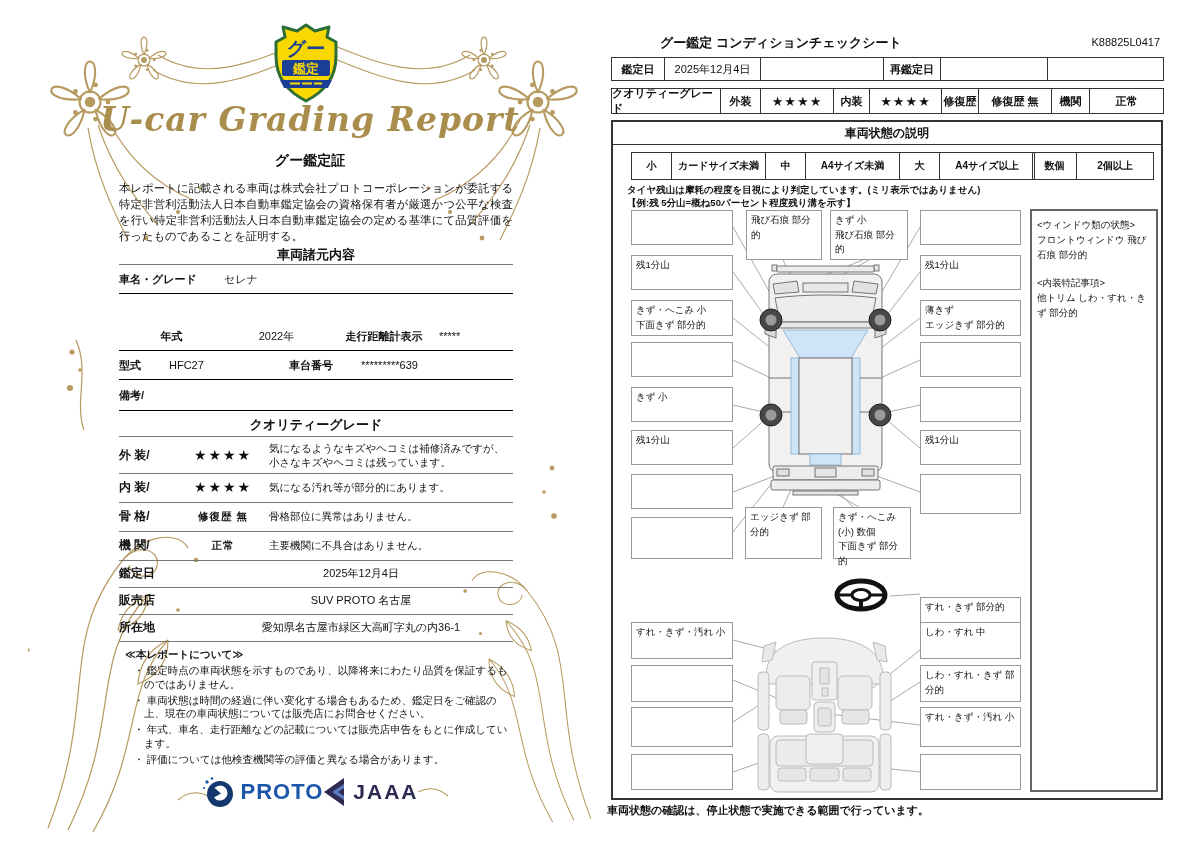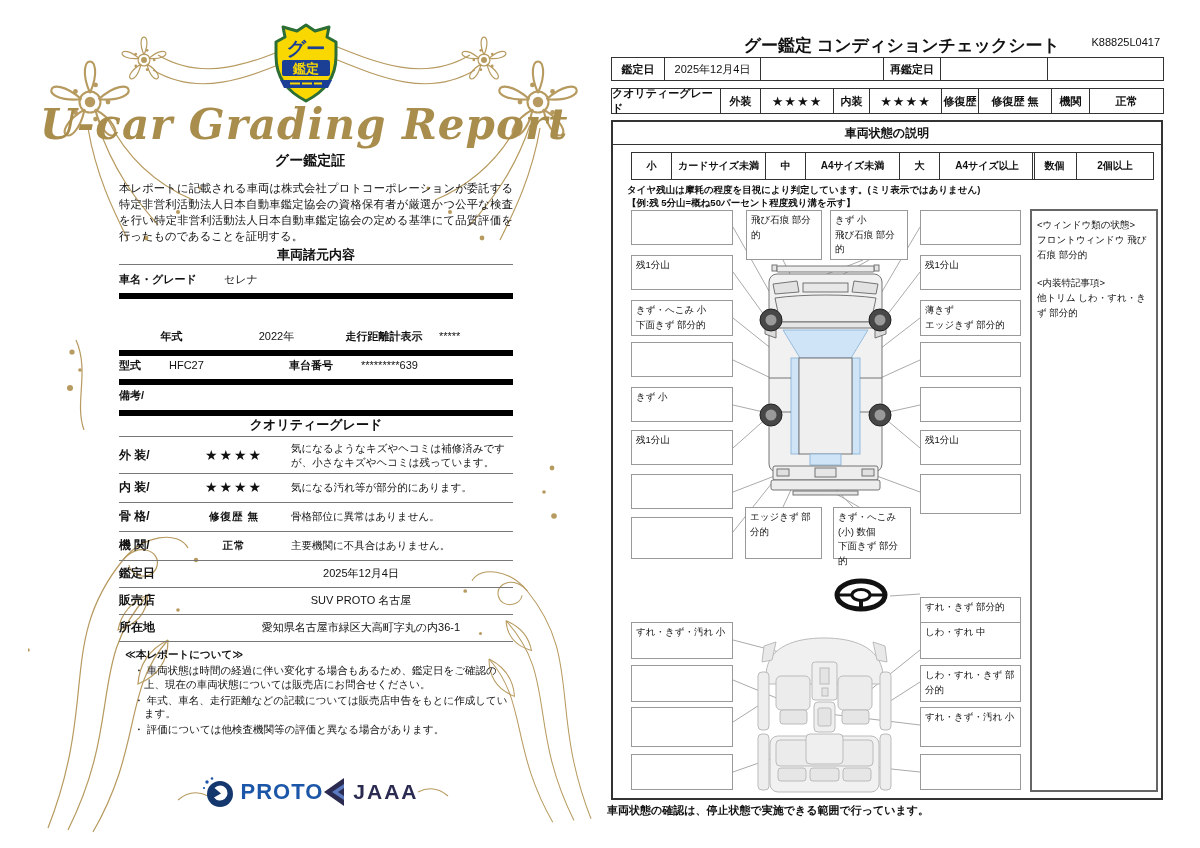--- a/index.html
+++ b/index.html
@@ -1,43 +1,43 @@
 <!DOCTYPE html>
 <html><head>
 <meta charset="utf-8">
 <style>
   html,body{margin:0;padding:0;background:#fff;}
   #canvas{position:relative;width:1200px;height:848px;background:#fff;overflow:hidden;
           font-family:"Liberation Sans","DejaVu Sans",sans-serif;color:#111;}
   .abs{position:absolute;}
   
-  .lp-title{left:40px;top:100px;width:540px;
+  .lp-title{left:40px;top:100px;width:540px;text-align:center;
             font-family:"DejaVu Serif","Liberation Serif",serif;font-style:italic;font-weight:bold;
-            font-size:42px;color:#a98d4c;letter-spacing:1px;}
+            font-size:33px;color:#a98d4c;letter-spacing:1px;}
   .lp-sub{left:40px;top:152px;width:540px;text-align:center;font-size:14px;font-weight:bold;}
   .lp-intro{left:119px;top:180px;width:394px;font-size:11.3px;line-height:1.42;text-align:justify;}
   .lp-h{left:119px;width:394px;text-align:center;font-size:13px;font-weight:bold;}
-  .spec-row{left:119px;width:394px;height:28px;border-bottom:6px solid #000000;display:flex;align-items:center;font-size:11px;}
+  .spec-row{left:119px;width:394px;height:28px;border-bottom:1px solid #000000;display:flex;align-items:center;font-size:11px;}
   .spec-row .lbl{font-weight:bold;}
-  .grade-row{left:119px;width:394px;border-bottom:1px solid #777;display:flex;align-items:center;font-size:10.5px;gap:11px;}
+  .grade-row{left:119px;width:394px;border-bottom:1px solid #777;display:flex;align-items:center;font-size:10.5px;}
   .grade-row .glbl{width:58px;font-weight:bold;font-size:12px;flex:none;}
   .grade-row .gval{width:92px;text-align:center;font-weight:bold;flex:none;letter-spacing:1px;}
   .grade-row .gval.stars{font-size:14px;letter-spacing:2px;}
   .grade-row .gdesc{flex:1;line-height:1.35;}
   .meta-row{left:119px;width:394px;height:27px;border-bottom:1px solid #777;display:flex;align-items:center;font-size:11px;}
   .meta-row .lbl{width:90px;font-weight:bold;font-size:12px;flex:none;}
   .meta-row .val{flex:1;text-align:center;}
   .about{left:125px;top:648px;width:392px;font-size:10.5px;line-height:1.32;}
   .about .ttl{font-weight:bold;margin-bottom:2px;}
   .about .itm{padding-left:1.8em;text-indent:-1em;margin-bottom:2px;}
   .logos{left:150px;top:775px;width:320px;display:flex;align-items:center;justify-content:center;}
   .proto-txt{font-size:22px;font-weight:800;color:#1b56a8;letter-spacing:1px;}
   .jaaa-txt{font-size:21px;font-weight:800;color:#2b2b52;letter-spacing:2px;}
   
-  .rp-head{left:660px;top:34px;width:400px;text-align:right;font-size:17px;font-weight:bold;}
+  .rp-head{left:660px;top:34px;width:400px;text-align:left;font-size:13px;font-weight:bold;}
   .rp-doc{left:1000px;top:36px;width:160px;text-align:right;font-size:11px;}
   .t1{left:611px;top:57px;width:551px;height:22px;border:1px solid #333;display:flex;font-size:11px;}
   .t1 .c{border-right:1px solid #333;display:flex;align-items:center;justify-content:center;height:100%;box-sizing:border-box;}
   .t1 .c:last-child{border-right:none;}
   .t2{left:611px;top:88px;width:551px;height:24px;border:1px solid #333;display:flex;font-size:11px;}
   .t2 .c{border-right:1px solid #333;display:flex;align-items:center;justify-content:center;height:100%;box-sizing:border-box;font-weight:bold;}
   .t2 .c.stars{font-size:13px;letter-spacing:1px;}
   .t2 .c:last-child{border-right:none;}
   .mainbox{left:611px;top:120px;width:552px;height:680px;border:2px solid #333;box-sizing:border-box;}
   .mb-title{position:absolute;left:0;top:0;width:100%;height:22px;border-bottom:1px solid #333;
@@ -185,20 +185,21 @@
     <span class="lbl">販売店</span>
     <span class="val">SUV PROTO 名古屋</span>
   </div>
   <div class="abs meta-row" style="top:614px;">
     <span class="lbl">所在地</span>
     <span class="val">愛知県名古屋市緑区大高町字丸の内36-1</span>
   </div>
 
   <div class="abs about">
     <div class="ttl">≪本レポートについて≫</div>
+    <div class="itm">・ 鑑定時点の車両状態を示すものであり、以降将来にわたり品質を保証するものではありません。</div>
     <div class="itm">・ 車両状態は時間の経過に伴い変化する場合もあるため、鑑定日をご確認の上、現在の車両状態については販売店にお問合せください。</div>
     <div class="itm">・ 年式、車名、走行距離などの記載については販売店申告をもとに作成しています。</div>
     <div class="itm">・ 評価については他検査機関等の評価と異なる場合があります。</div>
   </div>
 
   <div class="abs logos">
     <div style="display:flex;align-items:center;gap:5px;">
       <svg width="34" height="34" viewBox="0 0 34 34">
         <circle cx="6" cy="7" r="1.7" fill="#1b56a8"></circle>
         <circle cx="11" cy="3.5" r="1.3" fill="#1b56a8"></circle>

